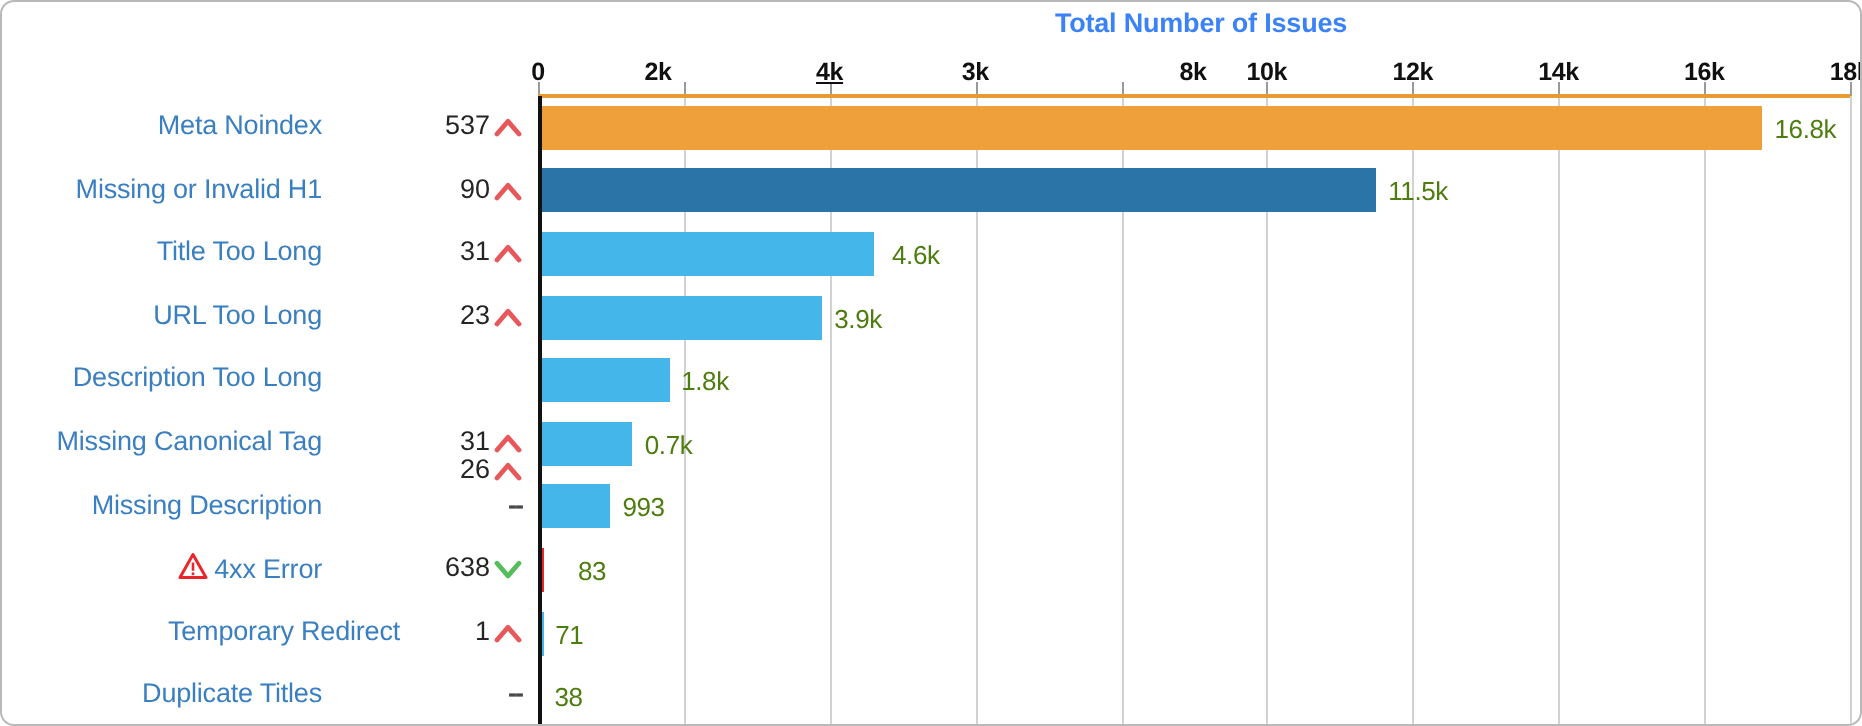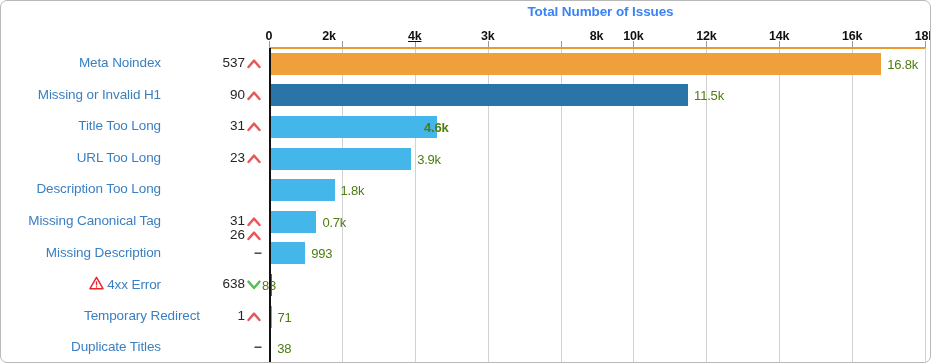--- a/index.html
+++ b/index.html
@@ -142,21 +142,21 @@
       <div class="change-cell" style="top: 85.6px;"><span class="num">90</span><span class="arrow"><svg width="14" height="11" viewBox="0 0 14 11">
      <path d="M1.5 9 L7 2.6 L12.5 9" fill="none" stroke="#E8575A" stroke-width="2.4" stroke-linecap="round" stroke-linejoin="round"></path>
    </svg></span></div>
       <div class="bar" style="top: 83.4px; width: 419.111px; height: 22px; background: rgb(43, 116, 168);"></div>
       <div class="bar-value" style="left: 693.111px; top: 87.4px;">11.5k</div>
       <div class="label-cell" style="top: 117.2px;"><span>Title Too Long</span></div>
       <div class="change-cell" style="top: 117.2px;"><span class="num">31</span><span class="arrow"><svg width="14" height="11" viewBox="0 0 14 11">
      <path d="M1.5 9 L7 2.6 L12.5 9" fill="none" stroke="#E8575A" stroke-width="2.4" stroke-linecap="round" stroke-linejoin="round"></path>
    </svg></span></div>
       <div class="bar" style="top: 115px; width: 167.644px; height: 22px; background: rgb(69, 182, 233);"></div>
-      <div class="bar-value" style="left: 423px; top: 119px; font-weight: bold;">4.6k</div>
+      <div class="bar-value" style="left: 445px; top: 119px;">4.6k</div>
       <div class="label-cell" style="top: 148.8px;"><span>URL Too Long</span></div>
       <div class="change-cell" style="top: 148.8px;"><span class="num">23</span><span class="arrow"><svg width="14" height="11" viewBox="0 0 14 11">
      <path d="M1.5 9 L7 2.6 L12.5 9" fill="none" stroke="#E8575A" stroke-width="2.4" stroke-linecap="round" stroke-linejoin="round"></path>
    </svg></span></div>
       <div class="bar" style="top: 146.6px; width: 142.133px; height: 22px; background: rgb(69, 182, 233);"></div>
       <div class="bar-value" style="left: 416.133px; top: 150.6px;">3.9k</div>
       <div class="label-cell" style="top: 180.4px;"><span>Description Too Long</span></div>
       <div class="change-cell" style="top: 194px; margin-top: 32px;"><span class="num">26</span><span class="arrow"><svg width="14" height="11" viewBox="0 0 14 11">
      <path d="M1.5 9 L7 2.6 L12.5 9" fill="none" stroke="#E8575A" stroke-width="2.4" stroke-linecap="round" stroke-linejoin="round"></path>
    </svg></span></div>
@@ -174,21 +174,21 @@
       <div class="bar-value" style="left: 310.189px; top: 245.4px;">993</div>
       <div class="label-cell" style="top: 275.2px;"><svg class="warn" width="15" height="14" viewBox="0 0 15 14">
      <path d="M7.5 1.3 L14 12.7 L1 12.7 Z" fill="none" stroke="#E8262B" stroke-width="1.5" stroke-linejoin="round"></path>
      <rect x="6.85" y="5.3" width="1.3" height="4.1" fill="#E8262B"></rect>
      <rect x="6.85" y="10.2" width="1.3" height="1.4" fill="#E8262B"></rect>
    </svg><span>4xx Error</span></div>
       <div class="change-cell" style="top: 275.2px;"><span class="num">638</span><span class="arrow"><svg width="14" height="11" viewBox="0 0 14 11">
      <path d="M1.5 2.6 L7 9 L12.5 2.6" fill="none" stroke="#55BE5B" stroke-width="2.4" stroke-linecap="round" stroke-linejoin="round"></path>
    </svg></span></div>
       <div class="bar" style="top: 273px; width: 3.02489px; height: 22px; background: rgb(232, 38, 43);"></div>
-      <div class="bar-value" style="left: 261px; top: 277px;">83</div>
+      <div class="bar-value" style="left: 288px; top: 277px;">83</div>
       <div class="label-cell" style="top: 306.8px; padding-left: 39px;"><span>Temporary Redirect</span></div>
       <div class="change-cell" style="top: 306.8px;"><span class="num">1</span><span class="arrow"><svg width="14" height="11" viewBox="0 0 14 11">
      <path d="M1.5 9 L7 2.6 L12.5 9" fill="none" stroke="#E8575A" stroke-width="2.4" stroke-linecap="round" stroke-linejoin="round"></path>
    </svg></span></div>
       <div class="bar" style="top: 304.6px; width: 2.58756px; height: 22px; background: rgb(69, 182, 233);"></div>
       <div class="bar-value" style="left: 276.588px; top: 308.6px;">71</div>
       <div class="label-cell" style="top: 338.4px;"><span>Duplicate Titles</span></div>
       <div class="change-cell" style="top: 338.4px;"><span class="dash">--</span></div>
       <div class="bar" style="top: 336.2px; width: 2.2px; height: 22px; background: rgb(69, 182, 233);"></div>
       <div class="bar-value" style="left: 276.2px; top: 340.2px;">38</div>

